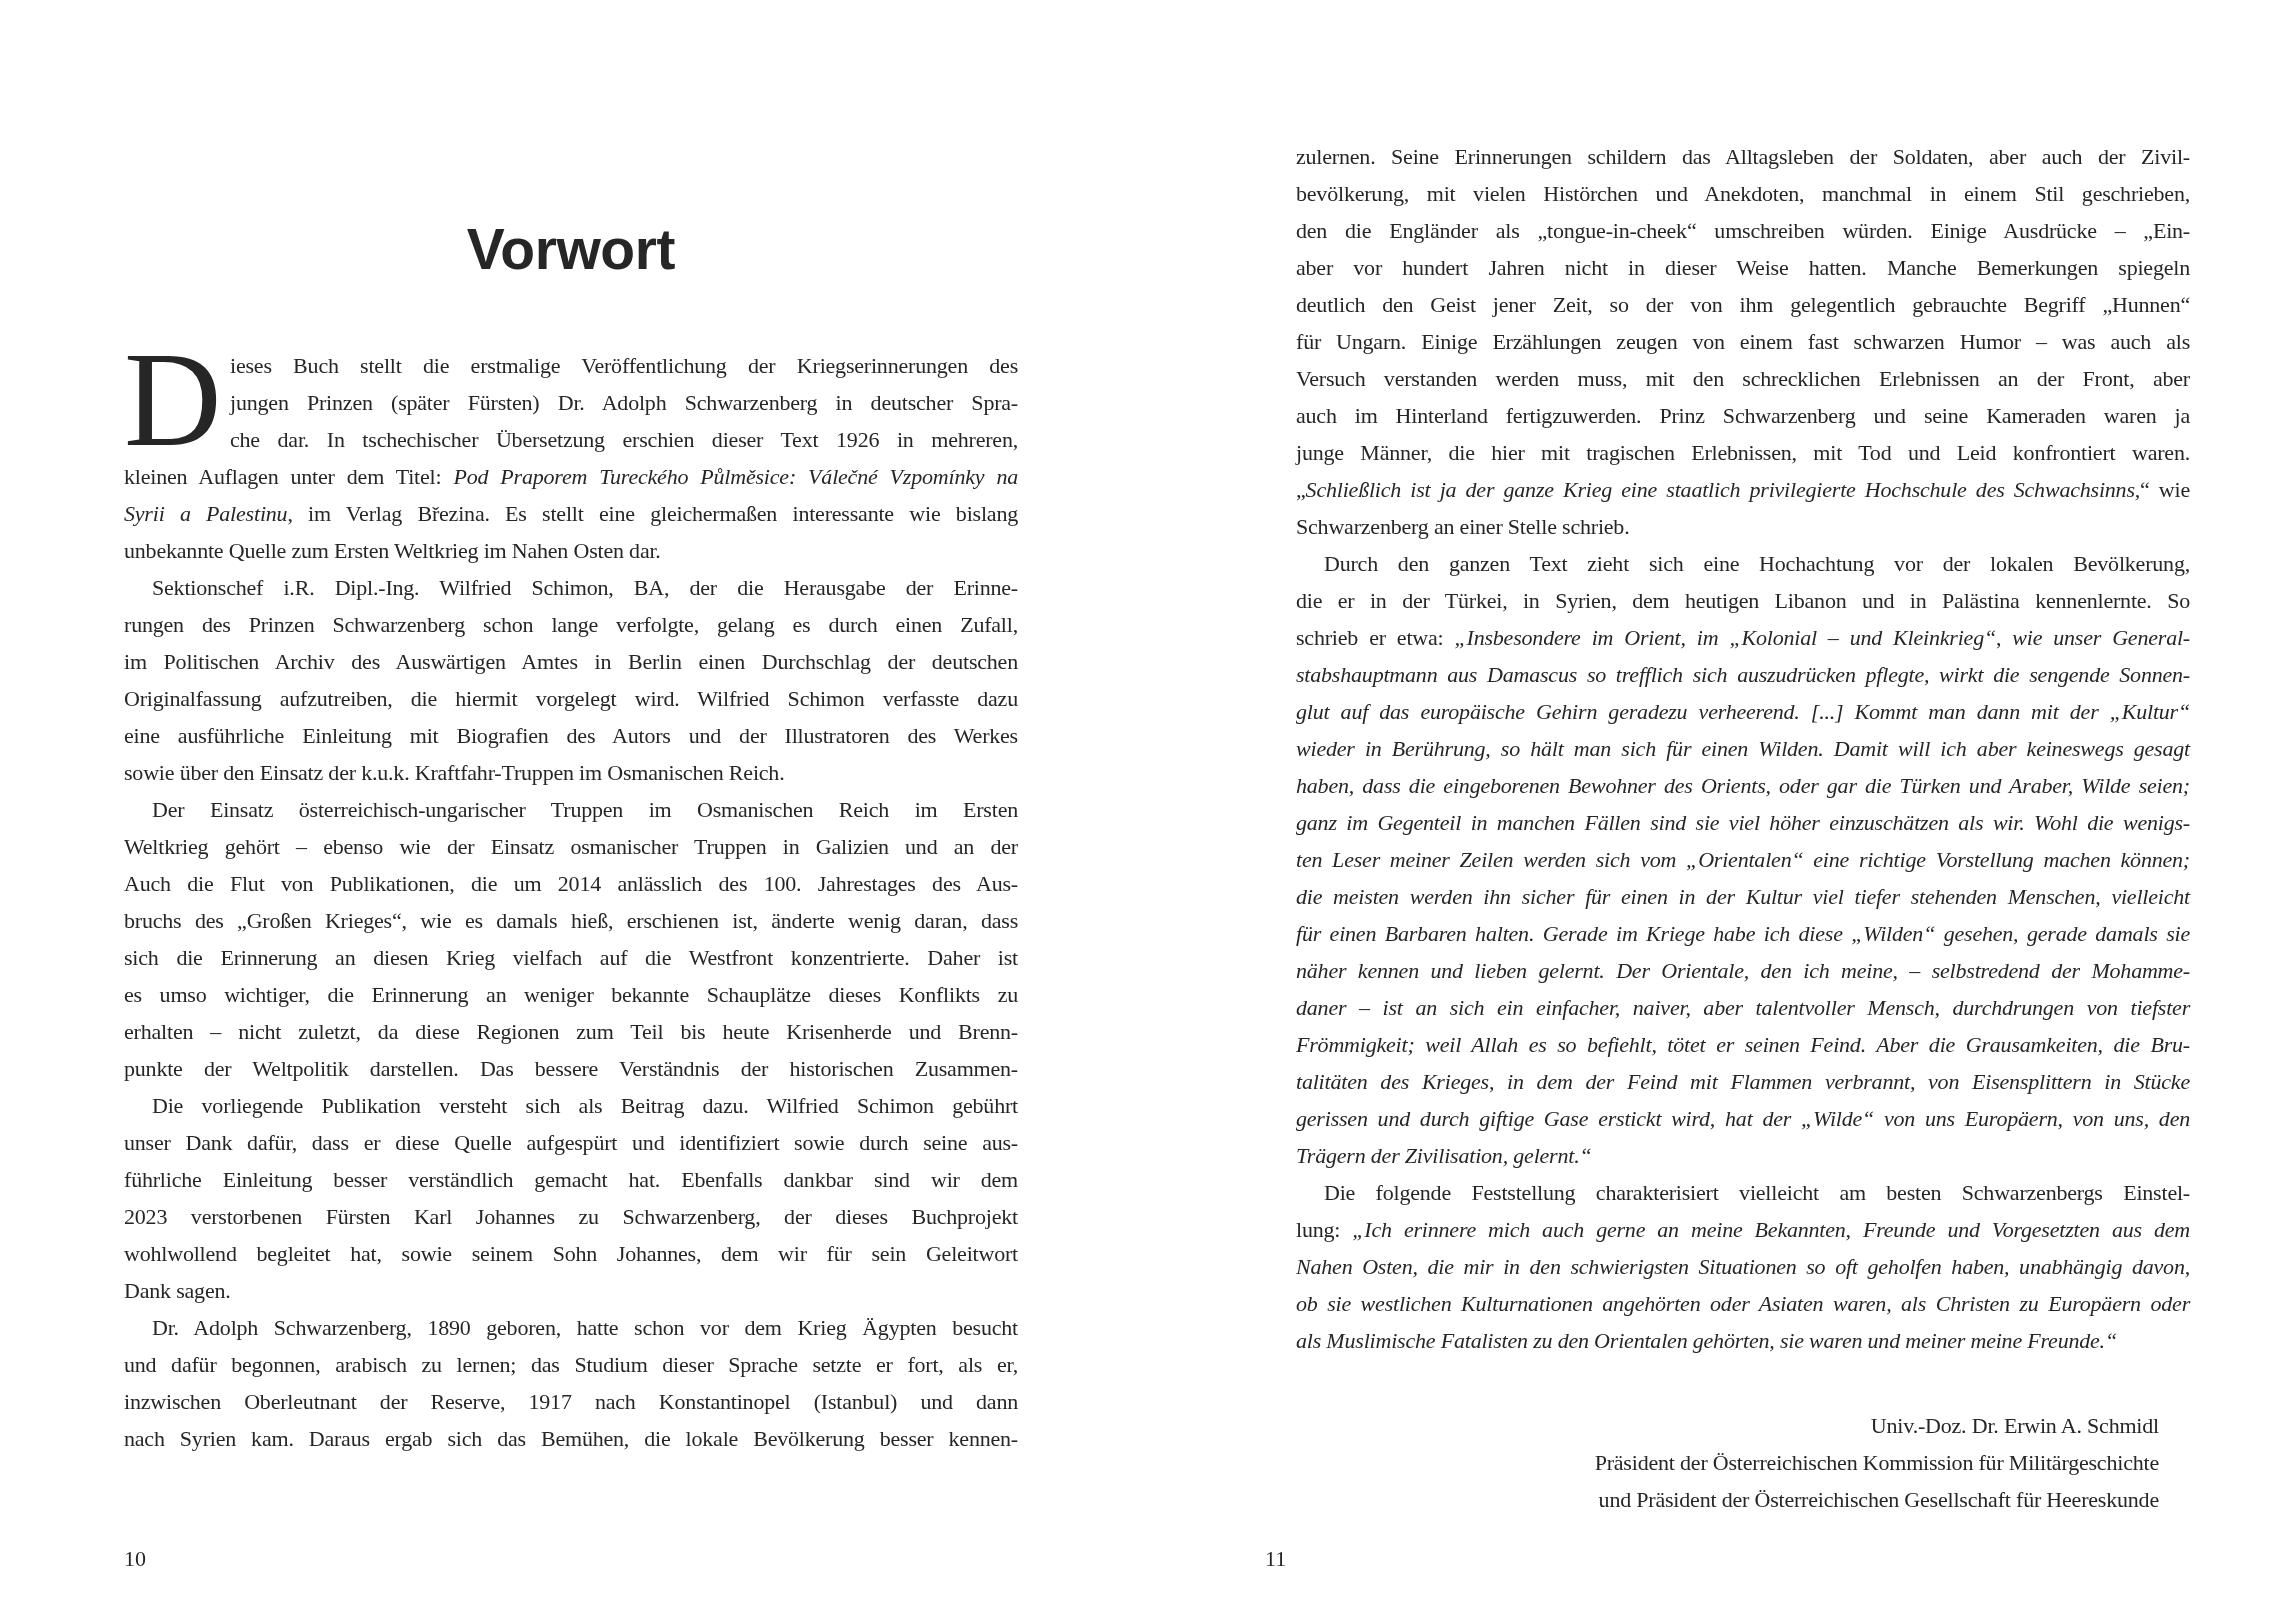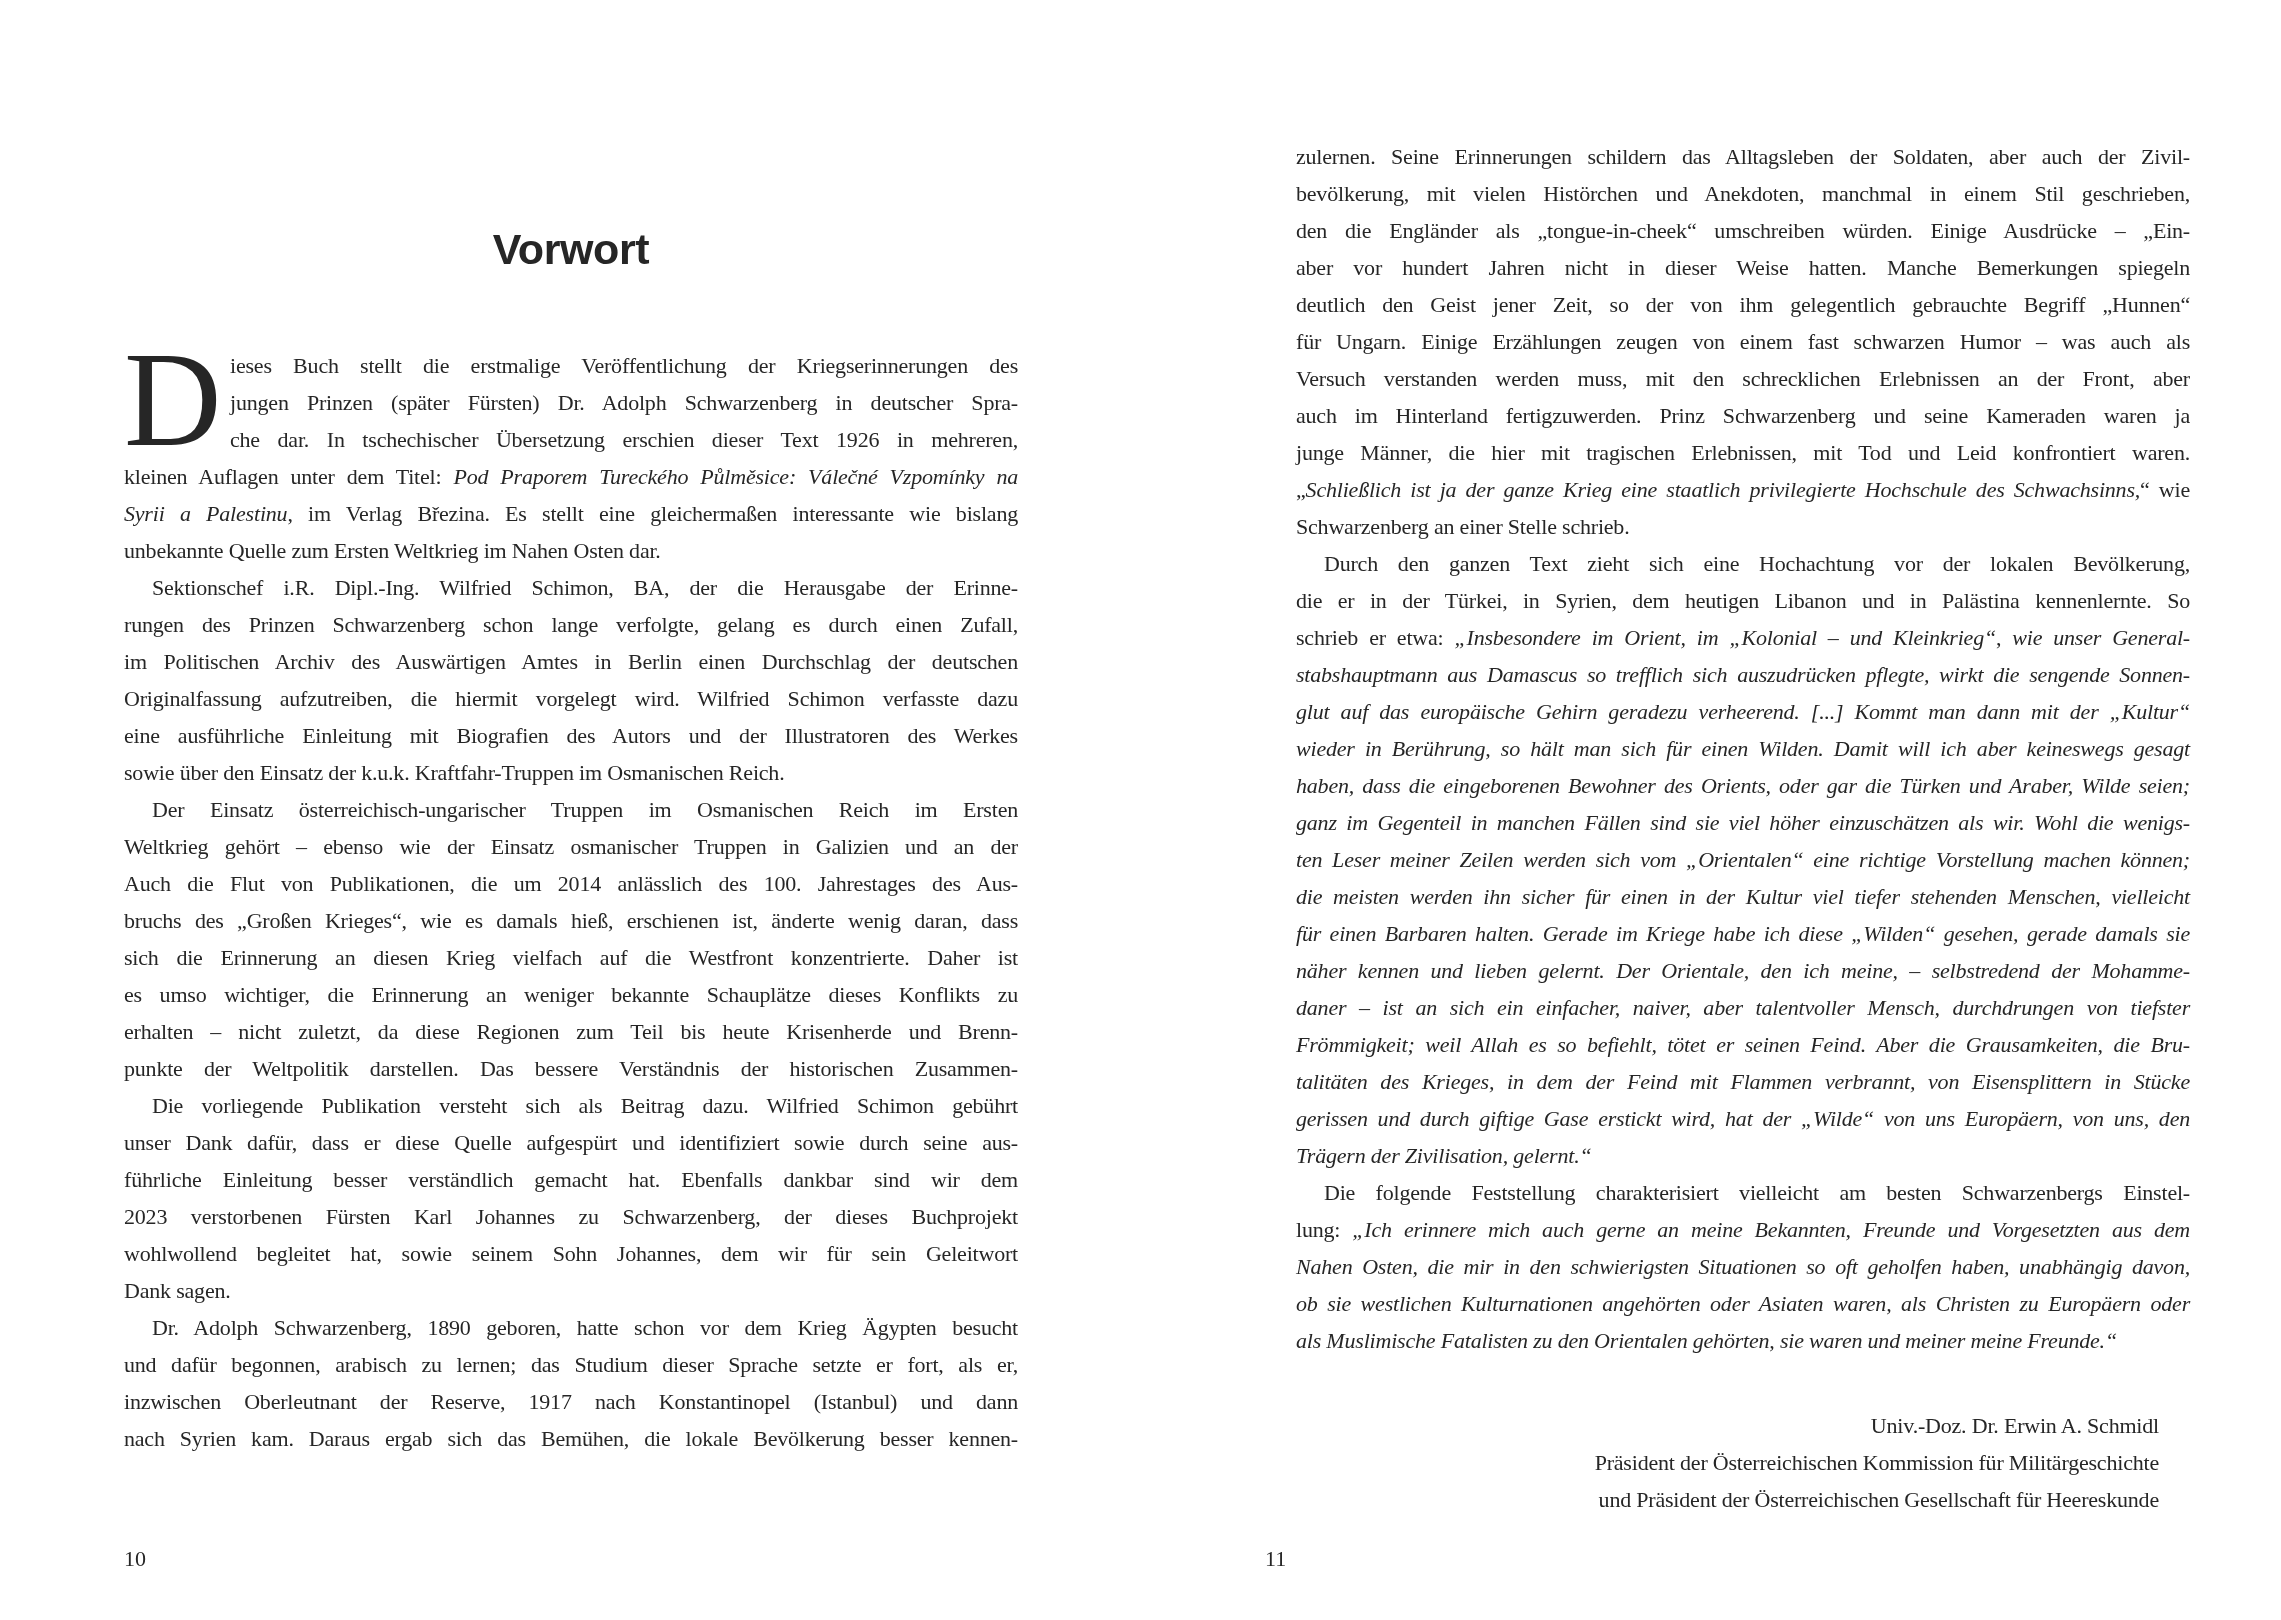--- a/index.html
+++ b/index.html
@@ -3,21 +3,21 @@
   <meta charset="utf-8">
   <style>
     html, body { margin: 0; padding: 0; background: #ffffff; }
     body { width: 2281px; height: 1620px; position: relative; overflow: hidden; color: #262626; }
     .page { position: absolute; top: 0; height: 1620px; }
     .page-left { left: 0; width: 1141px; }
     .page-right { left: 1141px; width: 1141px; }
     .heading {
       position: absolute; left: 124px; width: 894px; top: 224px;
       text-align: center; font-family: "Liberation Sans", sans-serif;
-      font-weight: bold; font-size: 43px; line-height: 50px; letter-spacing: -0.4px; color: #262626;
+      font-weight: bold; font-size: 57px; line-height: 50px; letter-spacing: -0.4px; color: #262626;
       margin: 0;
     }
     .dropcap {
       position: absolute; left: 124px; top: 332px;
       font-family: "Liberation Serif", serif; font-size: 135px; line-height: 135px;
       color: #262626;
     }
     .column { position: absolute; width: 894px; font-family: "Liberation Serif", serif; font-size: 22px; letter-spacing: -0.2px; }
     .col-left { left: 124px; top: 347px; }
     .col-right { left: 124px; top: 138px; margin-left: 31px; }

